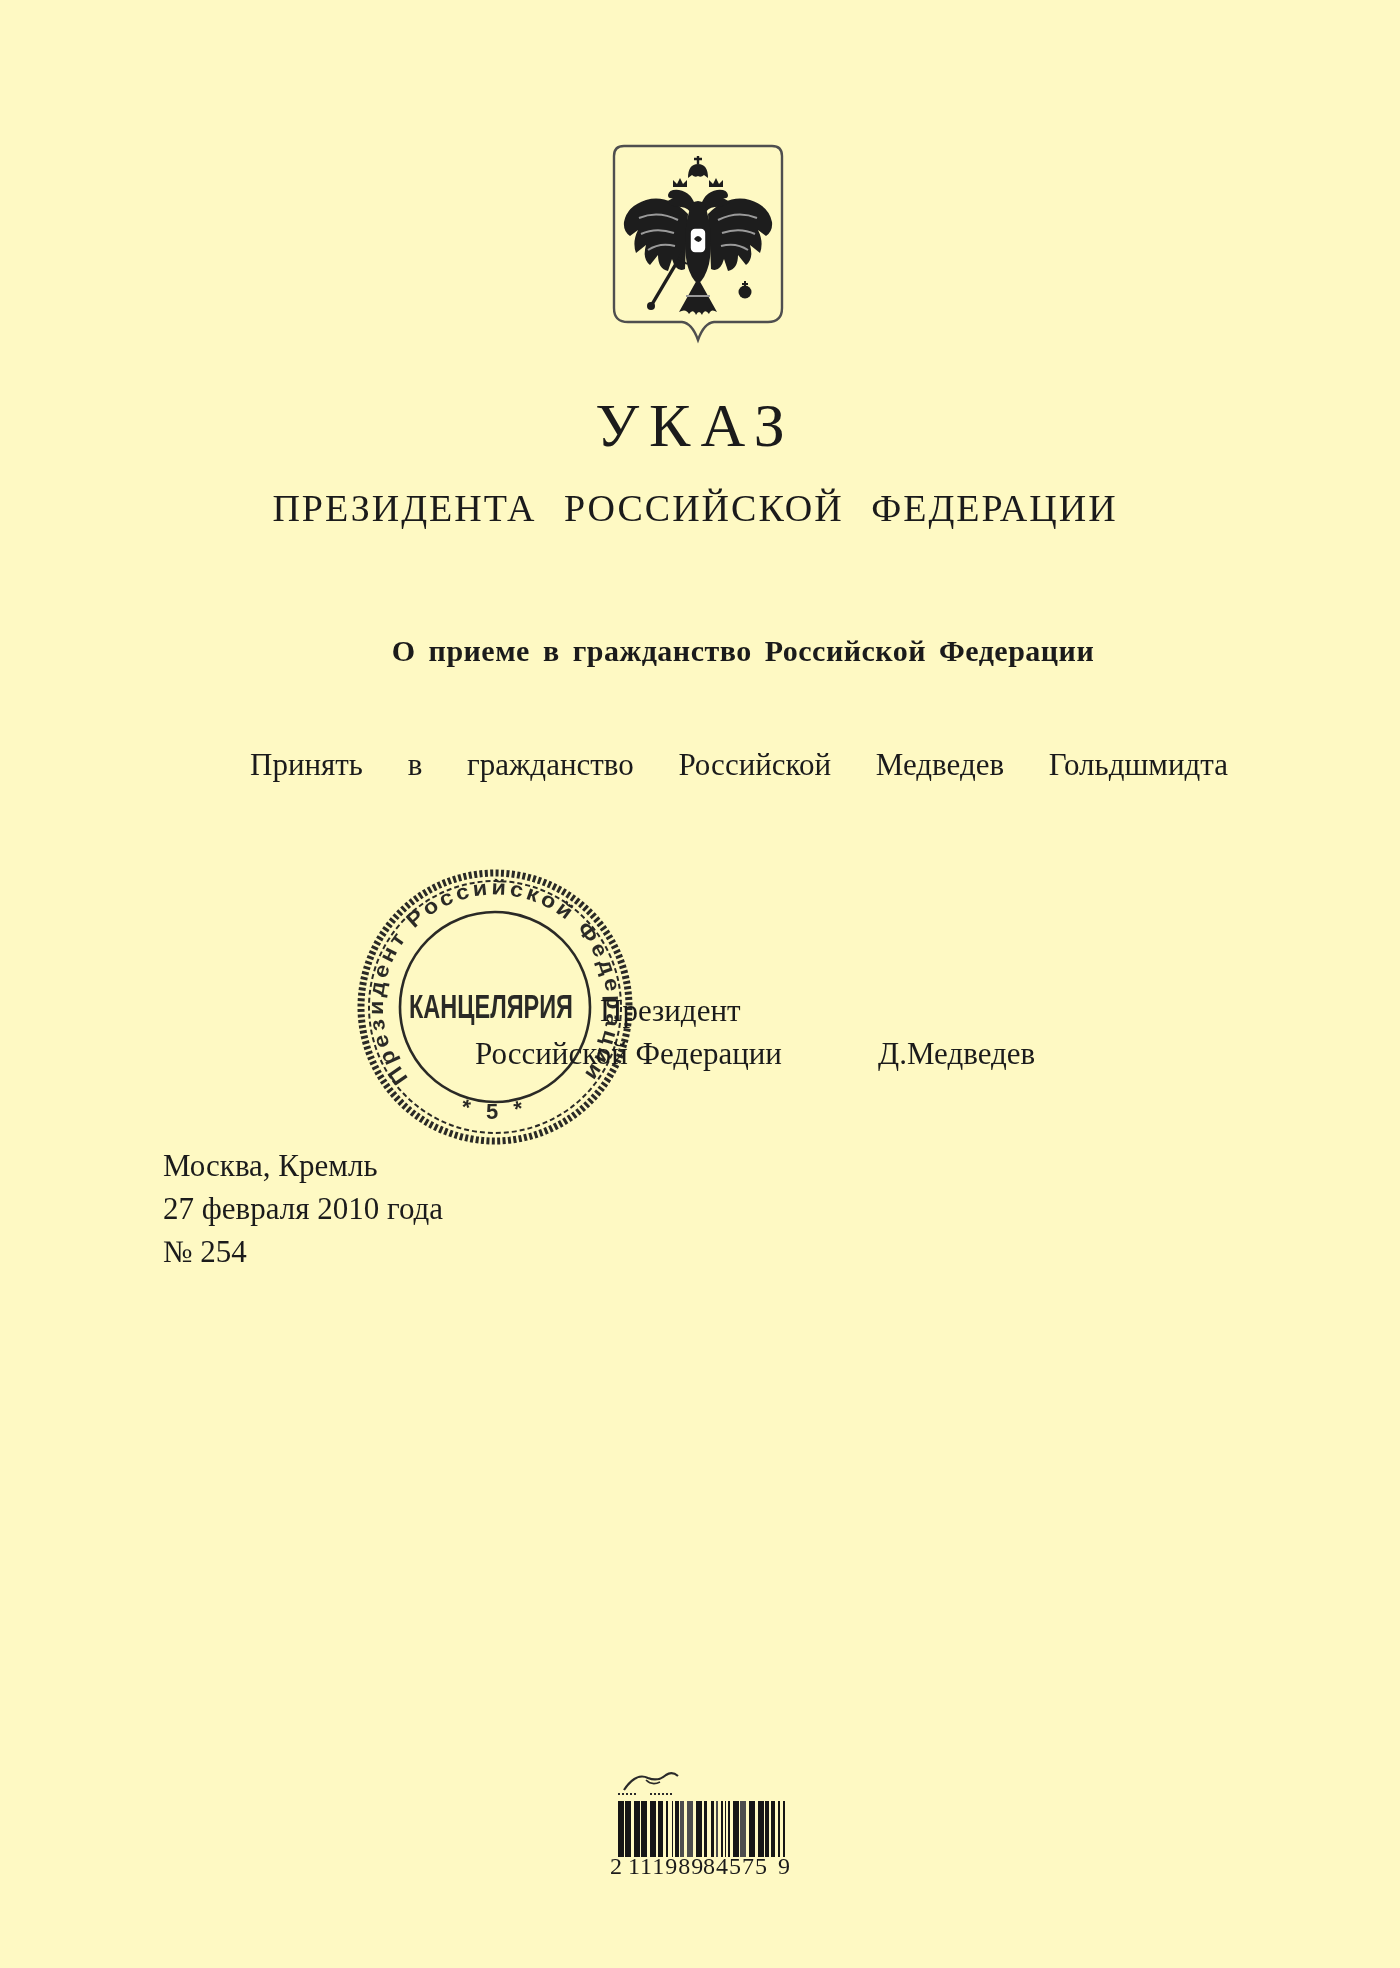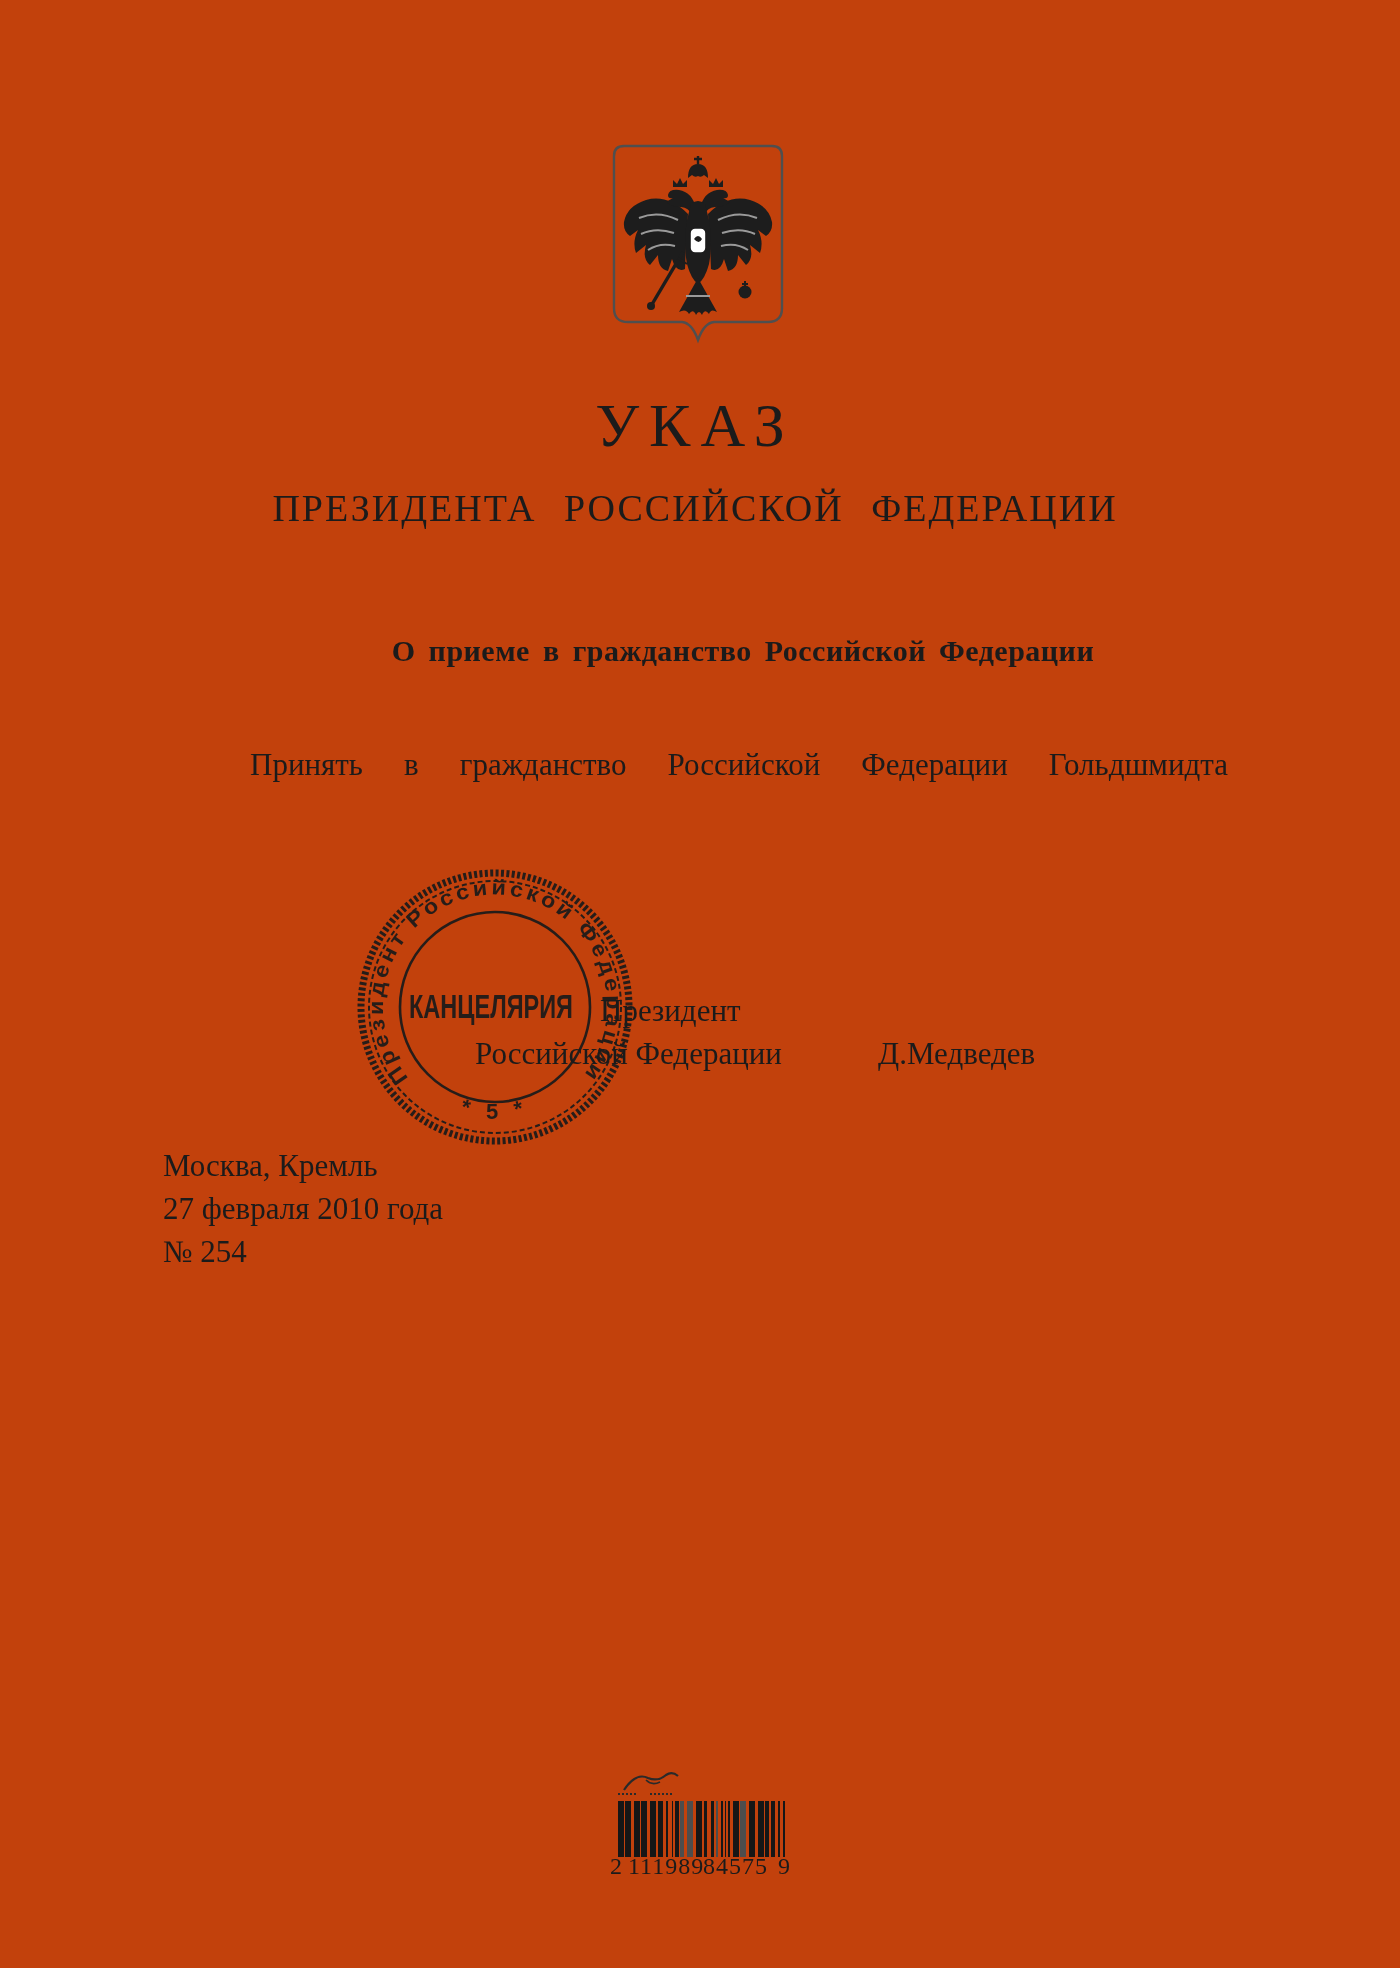--- a/index.html
+++ b/index.html
@@ -1,20 +1,20 @@
 <!DOCTYPE html>
 <html><head>
 <meta charset="utf-8">
 <style>
   html, body { margin: 0; padding: 0; background: #e8e8e8; }
   .page {
     position: relative;
     width: 1400px;
     height: 1968px;
-    background: #c2410c;
+    background: #fef9c3;
     overflow: hidden;
     font-family: "Liberation Serif", "DejaVu Serif", serif;
     color: #1b1b1b;
   }
   .abs { position: absolute; }
   .centered {
     position: absolute;
     left: 0;
     width: 1390px;
     text-align: center;
@@ -123,21 +123,21 @@
 
   <div class="centered doc-title">УКАЗ</div>
   <div class="centered doc-heading">ПРЕЗИДЕНТА РОССИЙСКОЙ ФЕДЕРАЦИИ</div>
   <div class="centered doc-subject">О приеме в гражданство Российской Федерации</div>
 
   <div class="abs body-line1">
       <span>Принять</span>
       <span>в</span>
       <span>гражданство</span>
       <span>Российской</span>
-      <span>Федерации</span>
+      <span>Медведев</span>
       <span>Гольдшмидта</span>
     </div>
 
   <div class="abs sig-line1">Президент</div>
   <div class="abs sig-line2a">Российской Федерации</div>
   <div class="abs sig-name">Д.Медведев</div>
 
   <svg class="abs stamp-box" viewBox="355 867 280 280">
     <circle cx="495" cy="1007" r="134" fill="none" stroke="#1b1b1b" stroke-width="7" stroke-dasharray="3 2.4"></circle>
     <circle cx="495" cy="1007" r="126" fill="none" stroke="#1b1b1b" stroke-width="2" stroke-dasharray="5 3"></circle>

